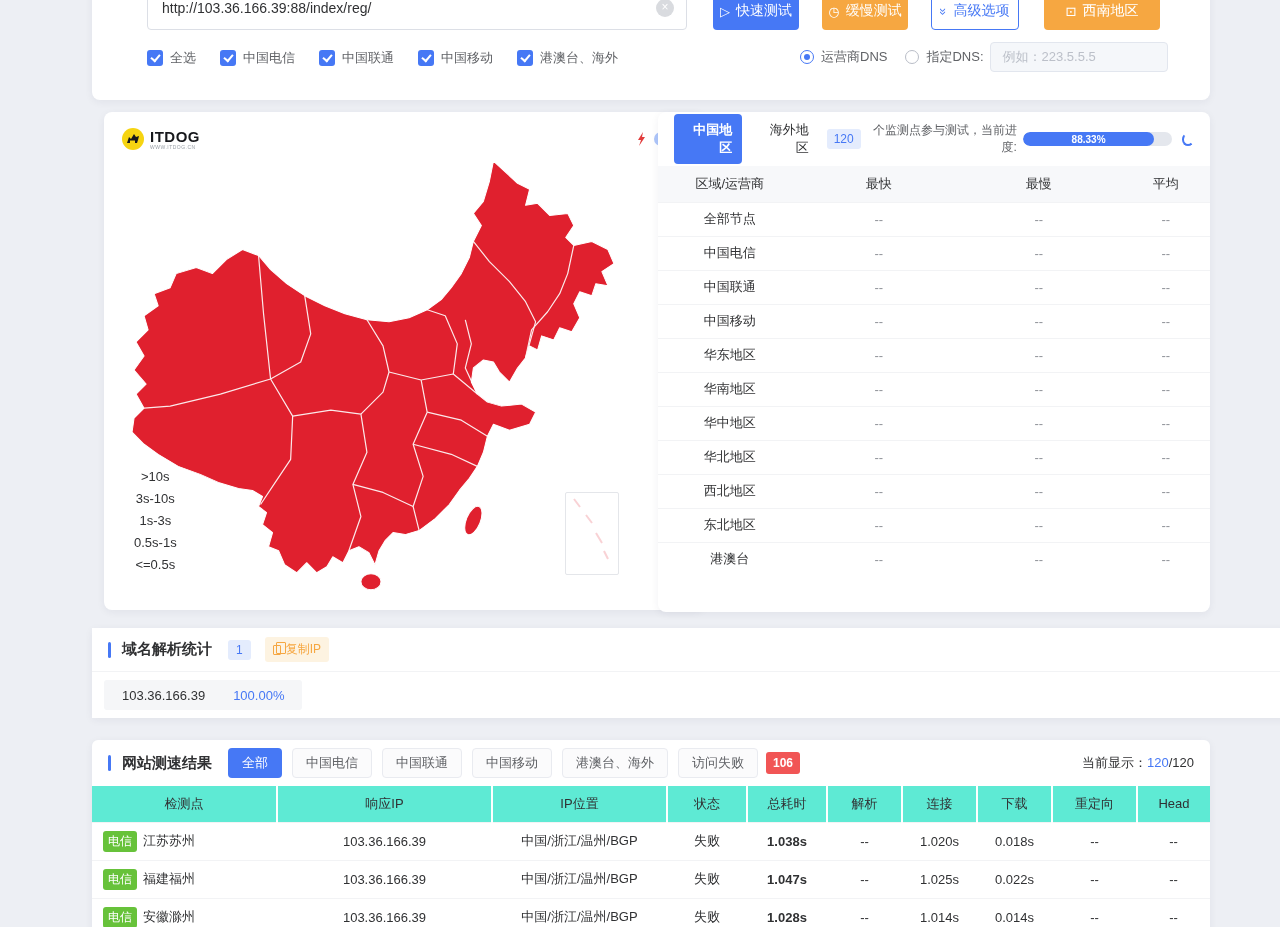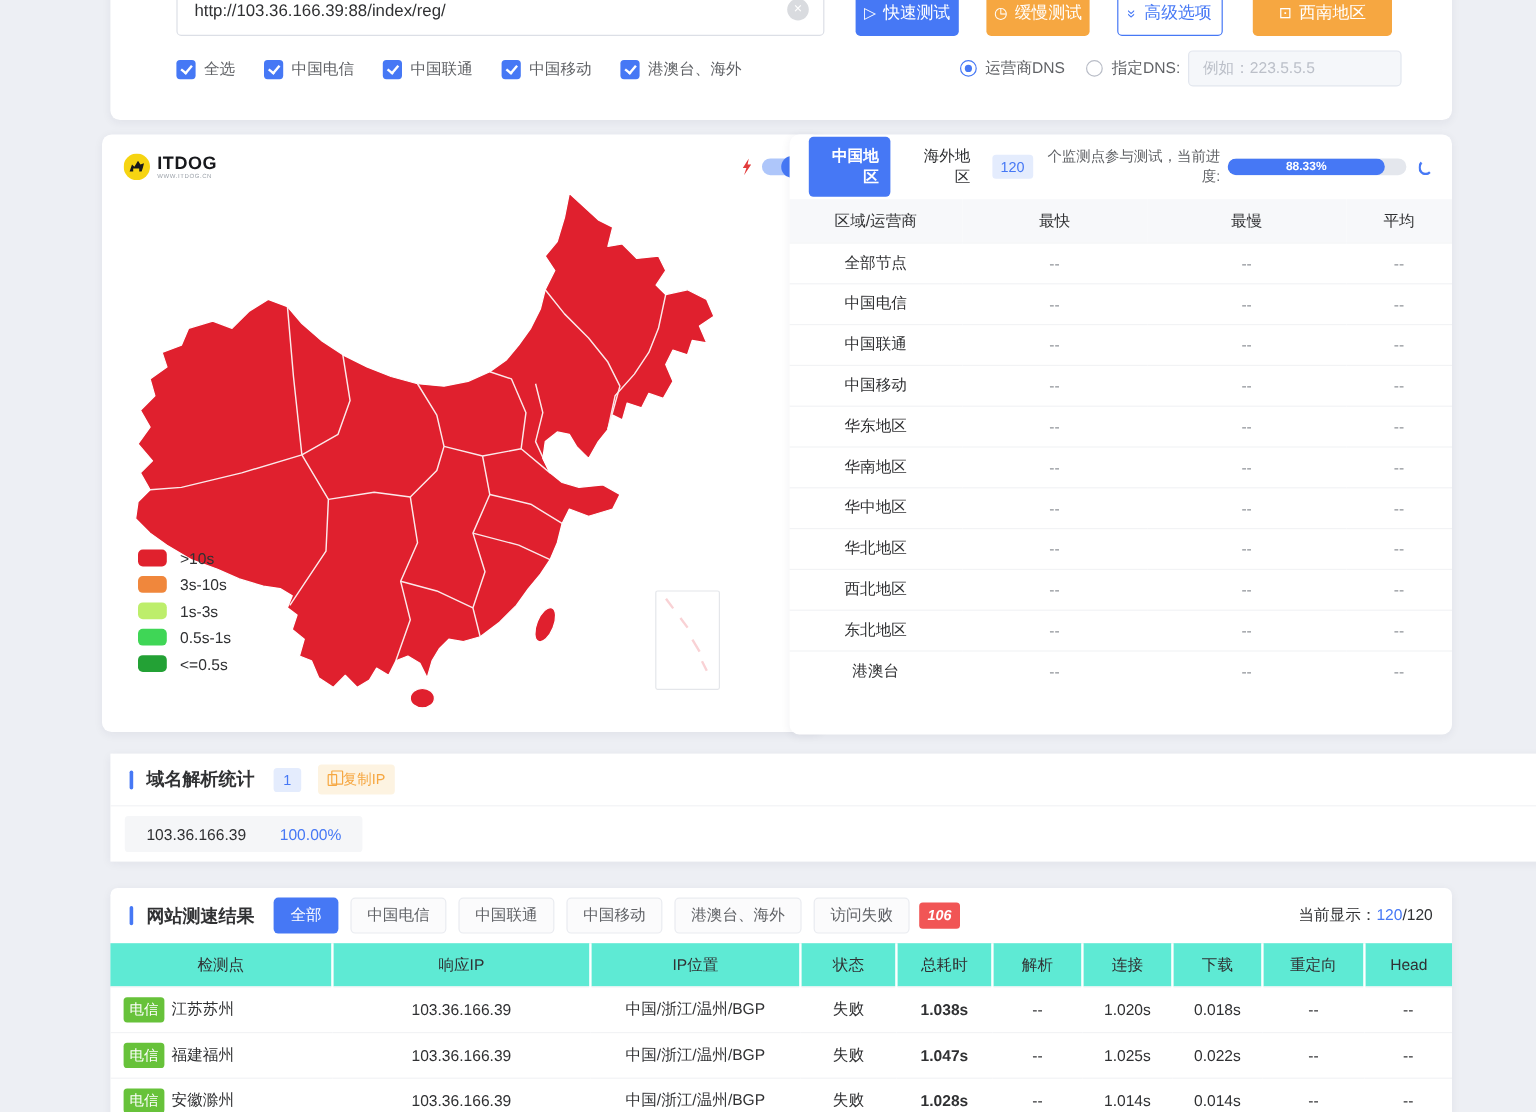--- a/index.html
+++ b/index.html
@@ -24,31 +24,31 @@
   .chk-box { width:16px; height:16px; border-radius:3px; background:#4678f5; position:relative; }
   .chk-box::after { content:""; position:absolute; left:4px; top:4px; width:7px; height:4px; border-left:2px solid #fff; border-bottom:2px solid #fff; transform:rotate(-50deg); }
   .radio-row { position:absolute; left:708px; top:63px; height:28px; display:flex; align-items:center; font-size:13px; color:#606266; }
   .radio { width:14px; height:14px; border-radius:50%; border:1px solid #b9bdc7; margin-right:7px; position:relative; cursor:pointer; }
   .radio.on { border-color:#4678f5; }
   .radio.on::after { content:""; position:absolute; left:3px; top:3px; width:6px; height:6px; border-radius:50%; background:#4678f5; }
   .radio-lbl { margin-right:18px; cursor:pointer; }
   .dns-input { margin-left:6px; width:178px; height:30px; background:#f5f7fa; border:1px solid #e2e6ee; border-radius:4px; color:#bcc0c9; font-size:13px; line-height:28px; padding:0 12px; }
 
   
-  #card-map { left:85px; top:112px; width:600px; height:498px; }
+  #card-map { left:104px; top:112px; width:600px; height:498px; }
   .logo { position:absolute; left:18px; top:16px; display:flex; align-items:center; gap:6px; }
   .logo-txt { display:flex; flex-direction:column; }
   .logo-name { font-weight:bold; font-size:15px; color:#17181c; letter-spacing:.5px; line-height:15px; }
   .logo-sub { font-size:5px; color:#9aa0a8; letter-spacing:.5px; }
   .bolt-toggle { position:absolute; right:18px; top:20px; display:flex; align-items:center; gap:8px; }
   .toggle { width:32px; height:14px; border-radius:7px; background:#aec6fa; position:relative; cursor:pointer; }
   .toggle::after { content:""; position:absolute; right:-2px; top:-2px; width:18px; height:18px; border-radius:50%; background:#4678f5; }
   .map-svg { position:absolute; left:16px; top:40px; }
   .legend { position:absolute; left:30px; top:346px; }
-  .lg-item { display:flex; align-items:center; gap:11px; margin-bottom:8px; height:14px; font-size:13px; color:#303133; }
+  .lg-item { display:flex; align-items:center; gap:11px; margin-bottom:8px; height:14px; font-size:13px; color:#303133;flex-direction:column; }
   .lg-sw { width:24px; height:14px; border-radius:4px; }
   .sw0{background:#e0212d;} .sw1{background:#f0873c;} .sw2{background:#bdee6b;} .sw3{background:#3fd656;} .sw4{background:#23a135;}
   .inset { position:absolute; left:461px; top:380px; width:54px; height:83px; border:1px solid #e4e6ea; border-radius:2px; background:#fff; }
 
   
   #card-regions { left:658px; top:112px; width:552px; height:500px; }
   .rg-header { height:54px; display:flex; align-items:center; padding:0 16px;text-align:right; }
   .rg-tab-active { background:#4678f5; color:#fff; font-size:13px; font-weight:bold; padding:7px 10px; border-radius:4px; cursor:pointer; }
   .rg-tab { margin-left:18px; font-size:13px; color:#303133; cursor:pointer; }
   .rg-badge { margin-left:18px; background:#e4ecfd; color:#4678f5; font-size:12px; padding:3px 7px; border-radius:3px; }
@@ -75,21 +75,21 @@
   .collapse { margin-left:auto; font-size:13px; color:#303133; display:flex; align-items:center; gap:5px; cursor:pointer; }
   .rot-up { display:inline-block; transform:rotate(-90deg); font-size:12px; color:#606266; }
   .dns-chip { margin:8px 0 0 12px; display:inline-flex; align-items:center; height:30px; background:#f5f6f8; border-radius:3px; padding:0 18px; font-size:13px; }
   .chip-ip { color:#303133; }
   .chip-pct { color:#4678f5; margin-left:28px; }
 
   #card-results { left:92px; top:740px; width:1118px; height:200px; border-radius:6px 6px 0 0; }
   .res-header { height:46px; display:flex; align-items:center; padding:0 16px; }
   .res-tab-active { background:#4678f5; color:#fff; font-size:13px; padding:6px 14px; border-radius:4px; margin-left:16px; cursor:pointer; }
   .res-tab { margin-left:10px; background:#fbfbfc; border:1px solid #e9ebf0; color:#606266; font-size:13px; padding:5px 13px; border-radius:4px; cursor:pointer; }
-  .fail-badge { margin-left:8px; background:#f15555; color:#fff; font-size:12px; font-weight:bold; padding:4px 7px; border-radius:3px;font-style:italic; }
+  .fail-badge { margin-left:8px; background:#f15555; color:#fff; font-size:12px; font-weight:bold; padding:4px 7px; border-radius:3px; }
   .current { margin-left:auto; font-size:13px; color:#303133; }
   .current .shown { color:#4678f5; }
   .res-table { width:1118px; border-collapse:collapse; font-size:13px; table-layout:fixed; }
   .res-table th { background:#5eead4; height:36px; font-weight:normal; color:#303133; }
   .res-table th + th { border-left:2px solid #fff; }
   .res-table td { height:38px; text-align:center; color:#303133; border-top:1px solid #f2f3f5; }
   .res-table td.c-loc { text-align:left; padding-left:11px; }
   .isp-tag { display:inline-block; background:#67c23a; color:#fff; font-size:12px; padding:2px 5px; border-radius:3px; margin-right:6px; }
   .st-fail { color:#ee3f3f; }
   .t-olive { color:#a8a432;font-weight:bold; }

